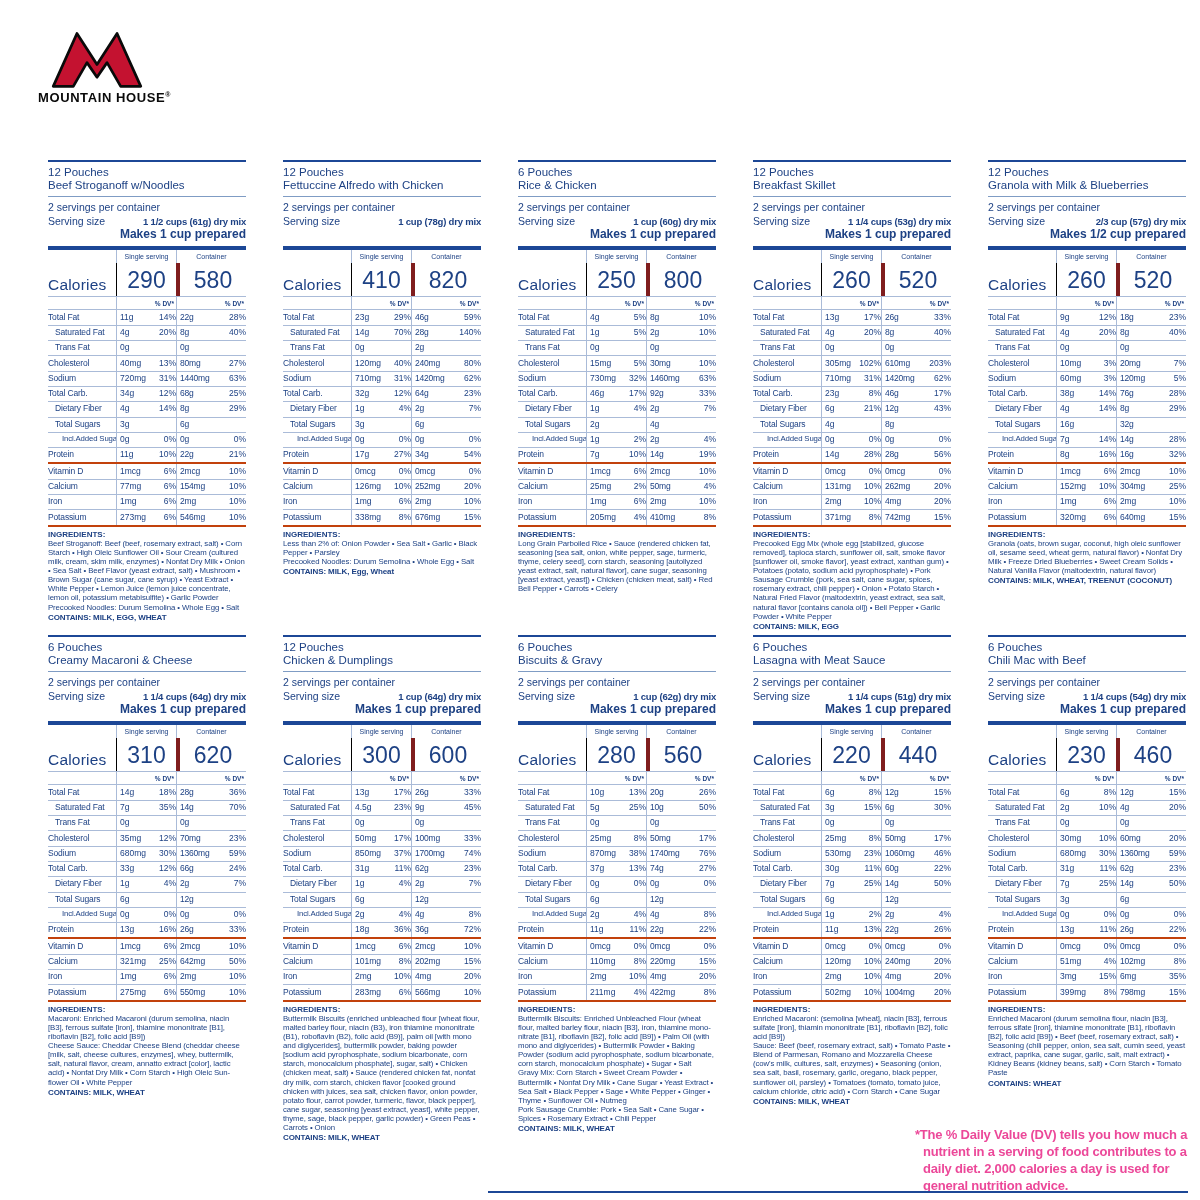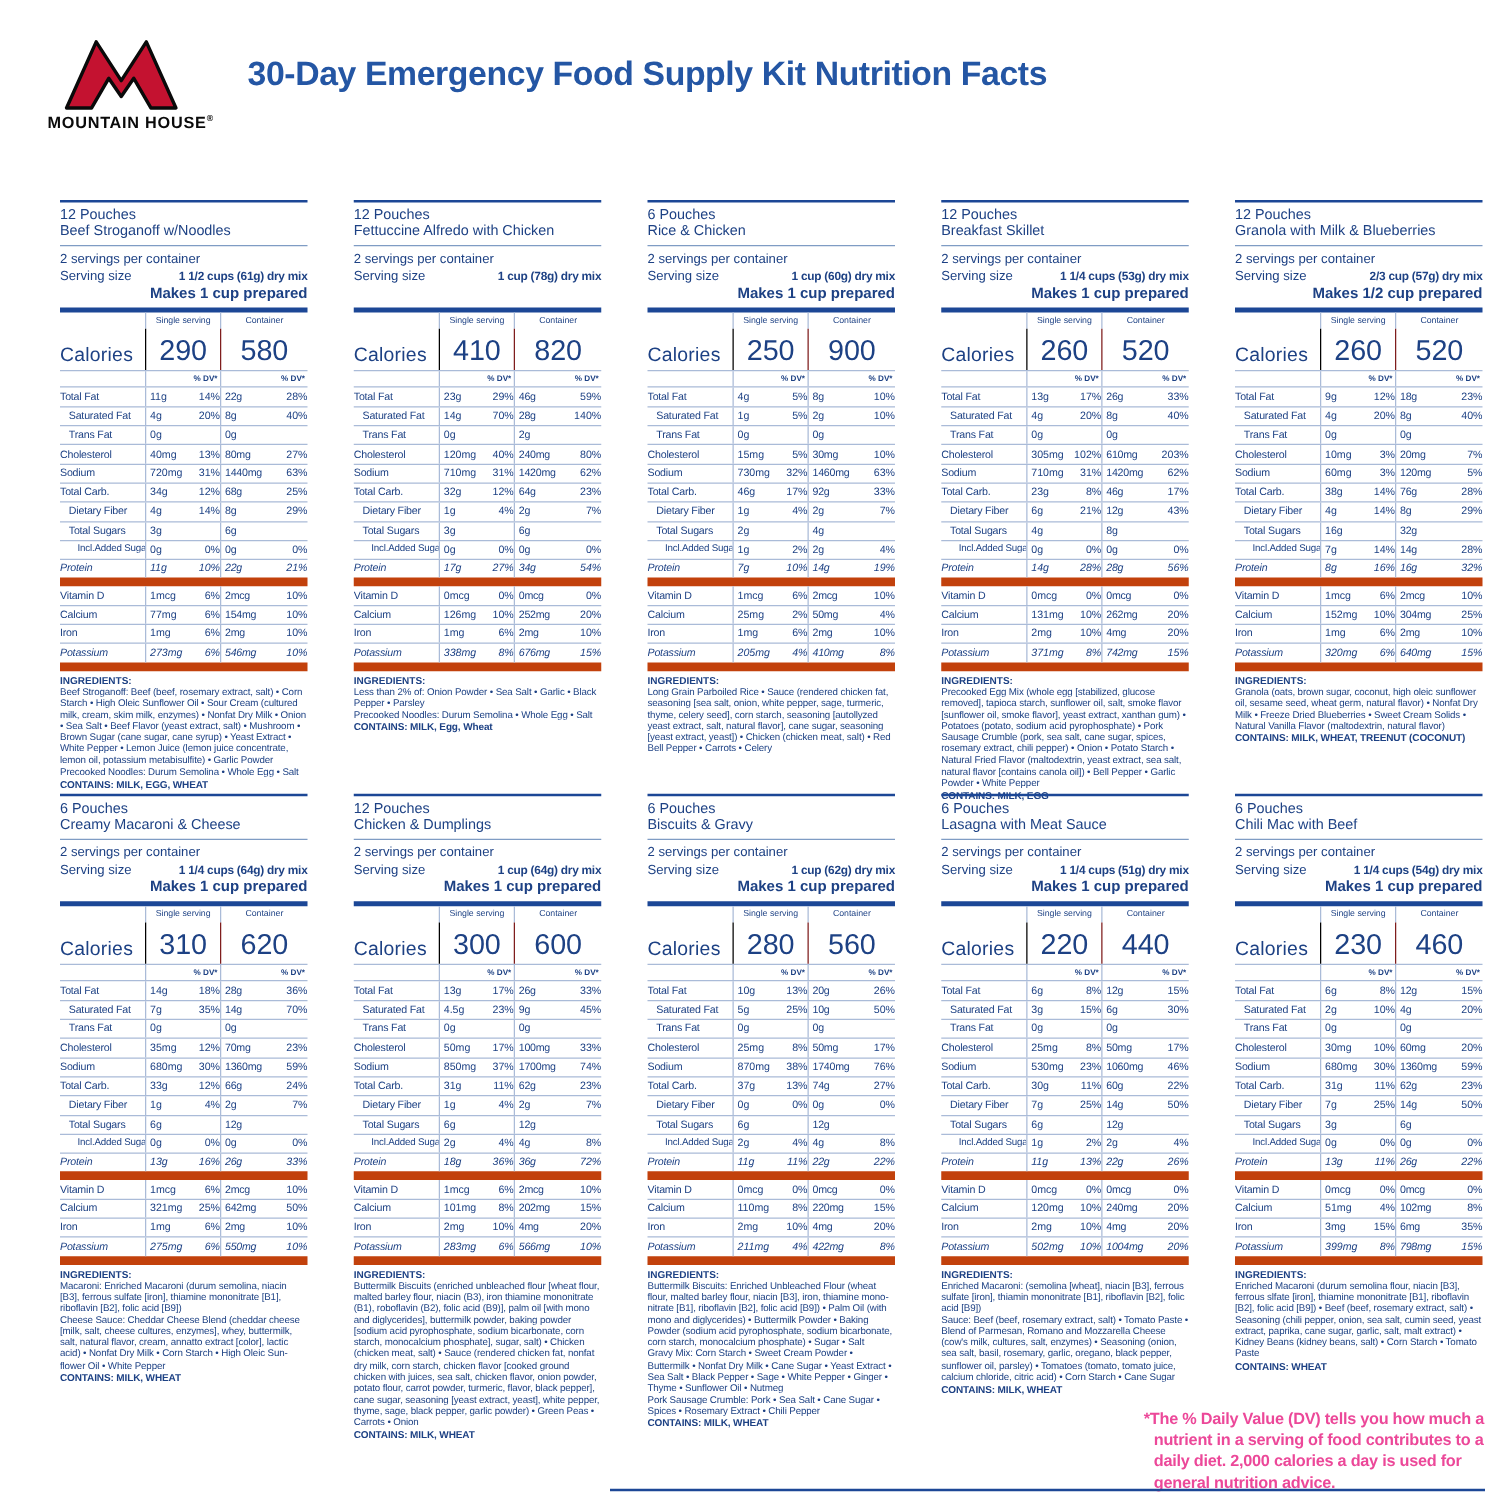--- a/index.html
+++ b/index.html
@@ -29,57 +29,56 @@
   .makes { font-size:12px; font-weight:bold; text-align:right; min-height:15px; margin-top:1px; }
   
   .colhead { display:flex; font-size:7px; height:13px; align-items:center; }
   .colhead .sp { flex:1; }
   .colhead .c1 { width:60px; text-align:center; border-left:1px solid #aabbd8; height:100%; line-height:13px; box-sizing:border-box; }
   .colhead .c2 { width:70px; text-align:center; border-left:1px solid #aabbd8; height:100%; line-height:13px; box-sizing:border-box; }
   .calrow { display:flex; align-items:flex-end; border-bottom:1px solid #aabbd8; height:33px; }
   .callbl { flex:1; font-size:15.5px; padding-bottom:3px; letter-spacing:0.2px; }
   .calv { font-size:23px; font-weight:400; text-align:center; box-sizing:border-box; }
   .calv.c1 { width:60px; border-left:1px solid #000000; height:100%; display:flex; align-items:center; justify-content:center; }
-  .calv.c2 { width:70px; border-left:1px solid #7f1d1d; height:100%; display:flex; align-items:center; justify-content:center; }
+  .calv.c2 { width:70px; border-left:4px solid #7f1d1d; height:100%; display:flex; align-items:center; justify-content:center; }
   .dvrow { display:flex; font-size:6.5px; font-weight:bold; height:12px; border-bottom:1px solid #aabbd8; }
   .dvrow .sp { flex:1; }
   .dvrow .d1 { width:60px; border-left:1px solid #aabbd8; box-sizing:border-box;
                display:flex; align-items:center; justify-content:flex-end; padding-right:2px; }
   .dvrow .d2 { width:70px; border-left:1px solid #aabbd8; box-sizing:border-box;
                display:flex; align-items:center; justify-content:flex-end; padding-right:2px; }
   .nrow { display:flex; align-items:stretch; border-bottom:1px solid #aabbd8; height:14.3px; }
   .nrow span { display:flex; align-items:center; }
   .nrow .lbl { flex:1; letter-spacing:-0.15px; white-space:nowrap; overflow:hidden; }
   .nrow.ind1 .lbl { padding-left:7px; }
   .nrow.ind2 .lbl { padding-left:14px; font-size:7.8px; }
   .nrow .v1 { width:34px; border-left:1px solid #aabbd8; padding-left:3px; box-sizing:border-box; }
   .nrow .p1 { width:26px; justify-content:flex-end; }
   .nrow .v2 { width:40px; border-left:1px solid #aabbd8; padding-left:3px; box-sizing:border-box; letter-spacing:-0.2px; }
   .nrow .p2 { width:30px; justify-content:flex-end; }
-  .nrow.thickb { border-bottom:7px solid #c2410c;font-style:italic; }
+  .nrow.thickb { border-bottom:2px solid #c2410c; }
   .ing-title { font-size:8px; font-weight:bold; margin-top:3px; }
   .ing-p { font-size:7.8px; line-height:1.17; letter-spacing:-0.1px; }
   .contains { font-size:8px; font-weight:600; margin-top:1px; letter-spacing:-0.1px; }
   
   .footnote { position:absolute; left:915px; top:1126px; width:268px;
               font-size:13px; font-weight:600; color:#ec4899; line-height:1.32;
               padding-left:8px; text-indent:-8px; letter-spacing:-0.2px; }
   .bottomline { position:absolute; left:488px; top:1191px; width:700px; height:2px; background:#1c4796; }
 </style>
 </head>
 <body>
 
 <div class="header">
   <div class="logo">
     <svg viewBox="0 0 104 68">
       <polygon points="4,64 30,6 52,40 74,6 100,64 78,64 63,38 52,54 41,38 26,64" fill="#c41230" stroke="#0a0a0a" stroke-width="3" stroke-linejoin="round"></polygon>
     </svg>
     <div class="brand"><span>MOUNTAIN HOUSE</span><sup>®</sup></div>
   </div>
-  <h1 class="title">30-Day Emergency Food Supply Kit Nutrition Facts</h1>
 </div>
 
 <div class="grid">
   <section class="panel">
     <div class="rule-med"></div>
     <div class="pouches">12 Pouches</div>
     <div class="pname">Beef Stroganoff w/Noodles</div>
     <div class="rule-thin"></div>
     <div class="servings">2 servings per container</div>
     <div class="ssrow">
@@ -359,21 +358,21 @@
     <div class="makes">Makes 1 cup prepared</div>
     <div class="rule-thick"></div>
     <div class="colhead">
       <span class="sp"></span>
       <span class="c1">Single serving</span>
       <span class="c2">Container</span>
     </div>
     <div class="calrow">
       <span class="callbl">Calories</span>
       <span class="calv c1">250</span>
-      <span class="calv c2">900</span>
+      <span class="calv c2">800</span>
     </div>
     <div class="dvrow">
       <span class="sp"></span>
       <span class="d1">% DV*</span>
       <span class="d2">% DV*</span>
     </div>
     <div class="rows">
         <div class="nrow ind0">
           <span class="lbl">Total Fat</span>
           <span class="v1">4g</span>

